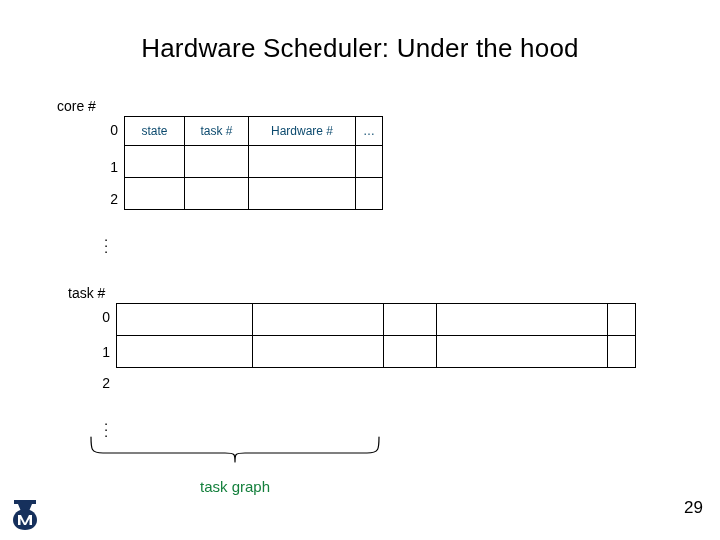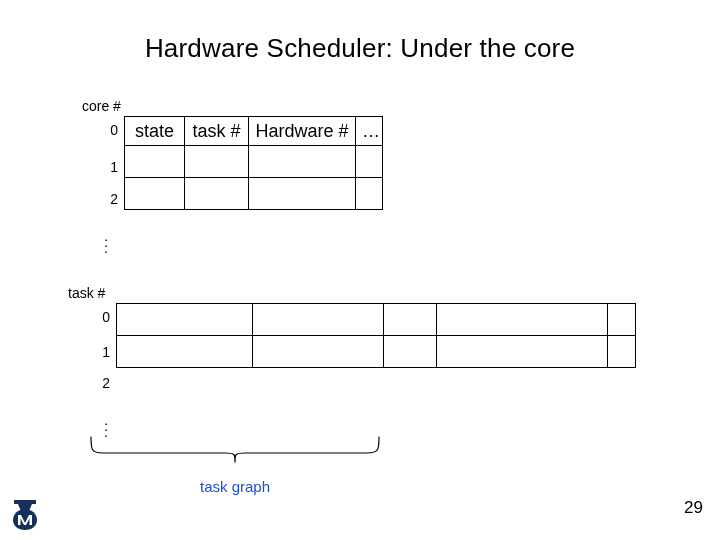--- a/index.html
+++ b/index.html
@@ -51,22 +51,22 @@
   }
 
   table.grid {
     border-collapse: collapse;
     table-layout: fixed;
     position: absolute;
     background: #ffffff;
   }
   table.grid td {
     border: 1px solid #000000;
-    font-size: 18px;
-    color: #000000;
+    font-size: 12px;
+    color: #0c4a6e;
     text-align: center;
     vertical-align: middle;
     padding: 0 6px;
     white-space: nowrap;
     font-weight: 400;
   }
   table.grid tr.header-row td {
     height: 28px;
   }
   table.grid tr.blank-row td {
@@ -91,21 +91,21 @@
 
   
   .brace-wrap {
     position: absolute;
   }
   .brace-label {
     position: absolute;
     font-size: 15px;
     text-align: center;
     white-space: nowrap;
-    color: #1d4ed8;
+    color: #15803d;
   }
 
   
   .page-number {
     position: absolute;
     right: 17px;
     bottom: 22px;
     font-size: 17px;
     color: #000000;
   }
@@ -113,25 +113,25 @@
     position: absolute;
     left: 8px;
     bottom: 8px;
     width: 34px;
     height: 36px;
   }
 </style>
 </head>
 <body>
 
-<div class="slide-title">Hardware Scheduler: Under the core</div>
+<div class="slide-title">Hardware Scheduler: Under the hood</div>
 
 <div class="table-block">
 
-  <div class="axis-label" style="left:82px; top:98px;text-align:center;">core #</div>
+  <div class="axis-label" style="left:57px; top:98px;text-align:center;">core #</div>
 
   <div class="row-index" style="left:72px; top:123px;">0</div>
   <div class="row-index" style="left:72px; top:160px;">1</div>
   <div class="row-index" style="left:72px; top:192px;">2</div>
 
   <table class="grid" style="left:124px; top:116px; width:258px;">
     <colgroup>
       <col style="width:60px">
       <col style="width:64px">
       <col style="width:107px">

